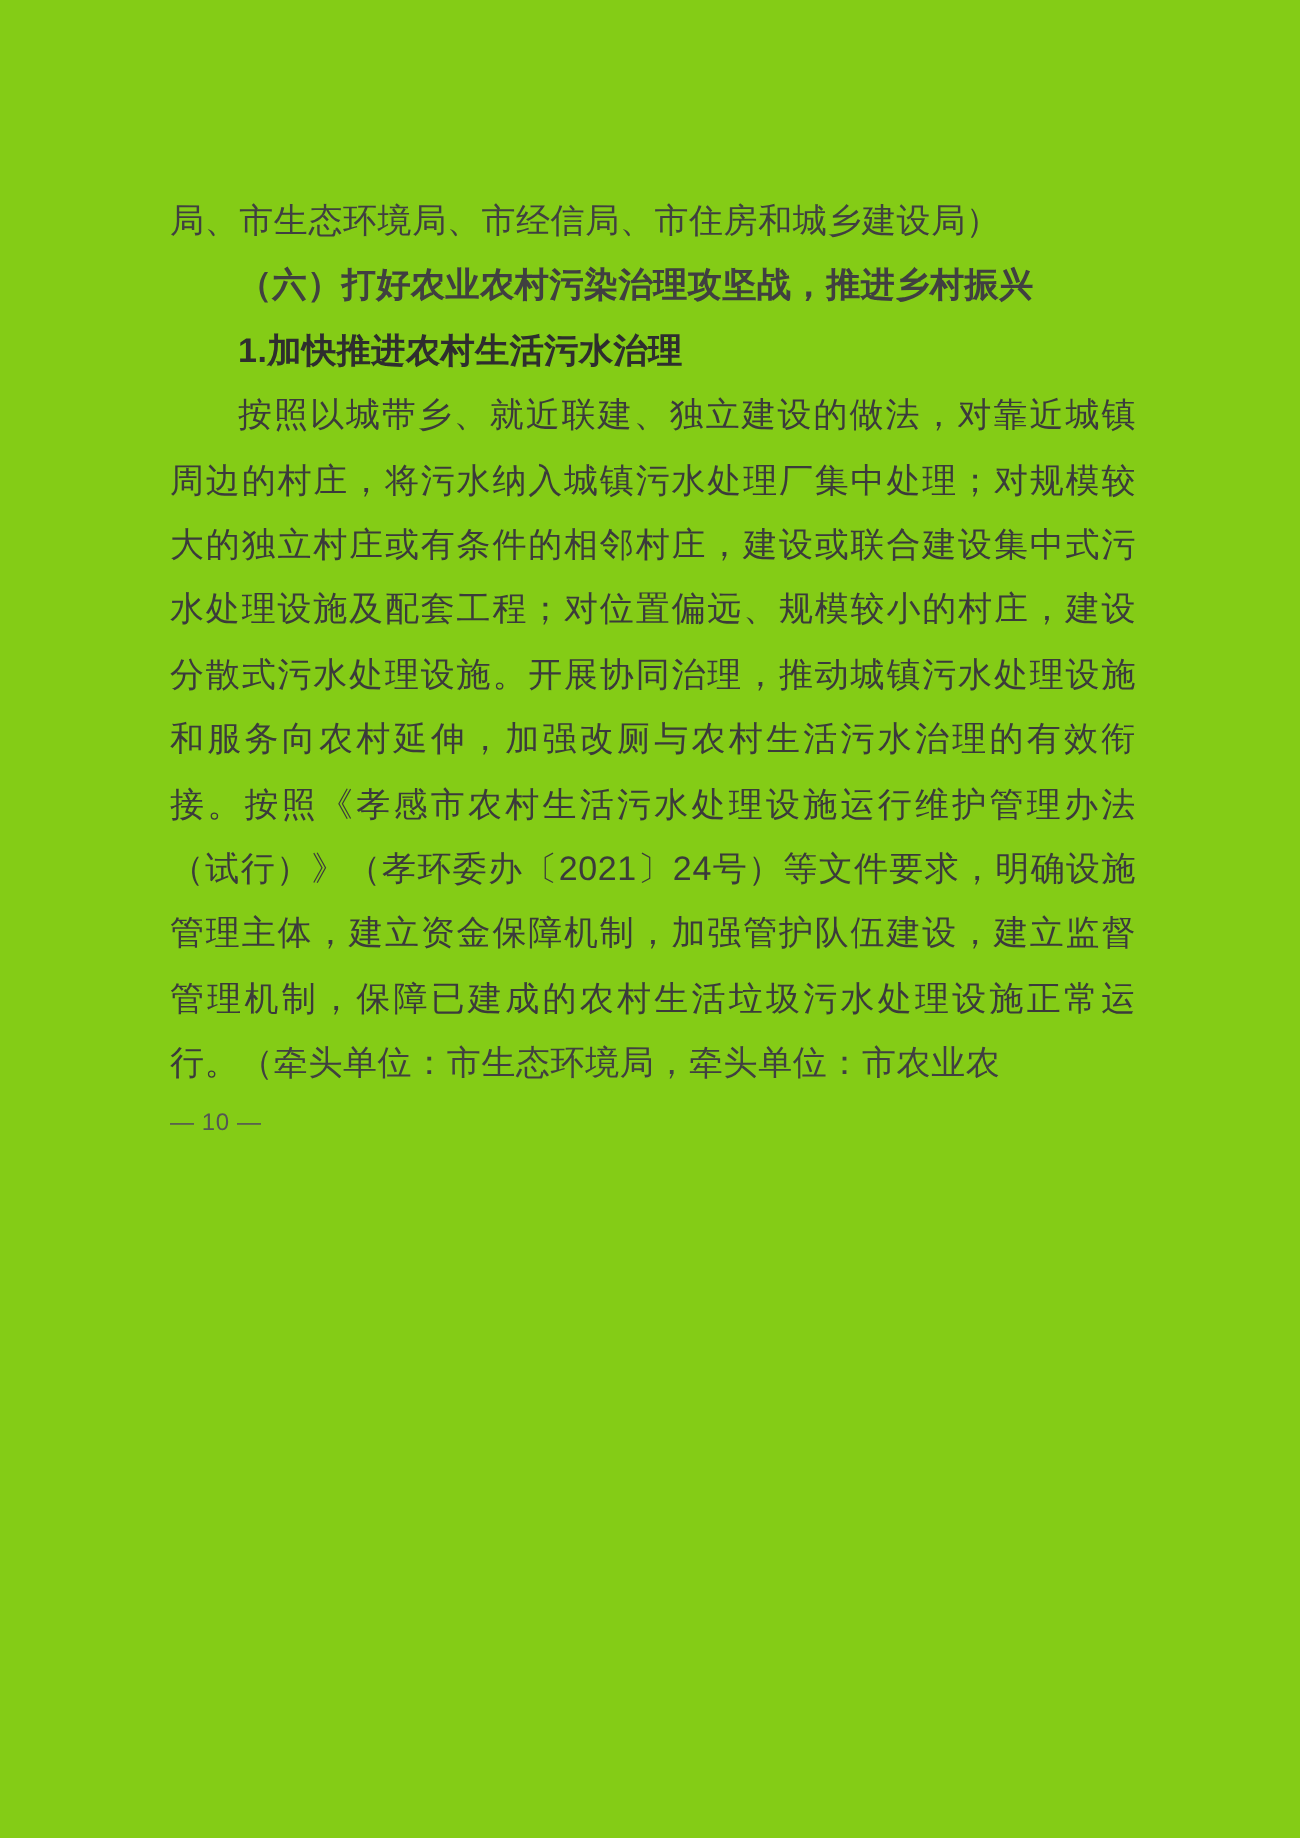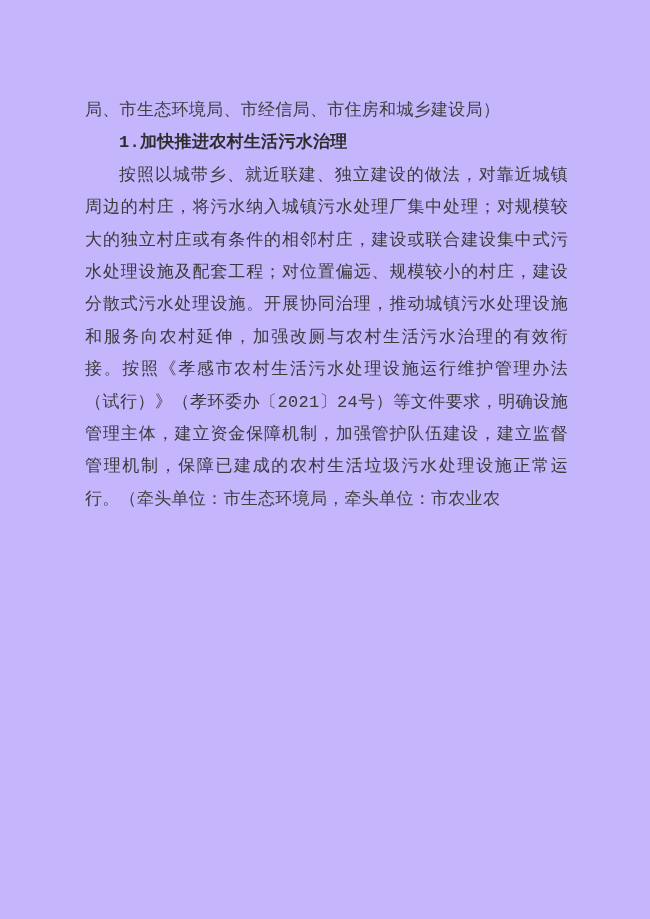--- a/index.html
+++ b/index.html
@@ -4,23 +4,23 @@
 <style>
   html, body {
     margin: 0;
     padding: 0;
     background: #ffffff;
   }
   .page {
     position: relative;
     width: 650px;
     height: 919px;
-    background: #c4b5fd;
+    background: #84cc16;
     overflow: hidden;
-    font-family: Liberation Mono, monospace;
+    font-family: Liberation Sans, sans-serif;
     color: #3b3b3b;
   }
   .text-block {
     position: absolute;
     left: 85px;
     top: 95px;
     width: 483px;
   }
   .text-block p {
     margin: 0;
@@ -60,20 +60,22 @@
 </head>
 <body>
 
 <div class="page">
   <div class="text-block">
 
     <p class="no-indent kai">局、市生态环境局、市经信局、市住房和城乡建设局）</p>
 
 
 
+    <p class="heading kai">（六）打好农业农村污染治理攻坚战，推进乡村振兴</p>
 
     <p class="heading">1.加快推进农村生活污水治理</p>
 
     <p class="para"><span>按照以城带乡、就近联建、独立建设的做法，对靠近城镇周边的村庄，将污水纳入城镇污水处理厂集中处理；对规模较大的独立村庄或有条件的相邻村庄，建设或联合建设集中式污水处理设施及配套工程；对位置偏远、规模较小的村庄，建设分散式污水处理设施。开展协同治理，推动城镇污水处理设施和服务向农村延伸，加强改厕与农村生活污水治理的有效衔接。按照《孝感市农村生活污水处理设施运行维护管理办法（试行）》（孝环委办〔2021〕24号）等文件要求，明确设施管理主体，建立资金保障机制，加强管护队伍建设，建立监督管理机制，保障已建成的农村生活垃圾污水处理设施正常运行。</span><span class="kai">（牵头单位：市生态环境局，牵头单位：市农业农</span></p>
 
+    <p class="page-number">— 10 —</p>
 
   </div>
 </div>
 
 </body></html>

